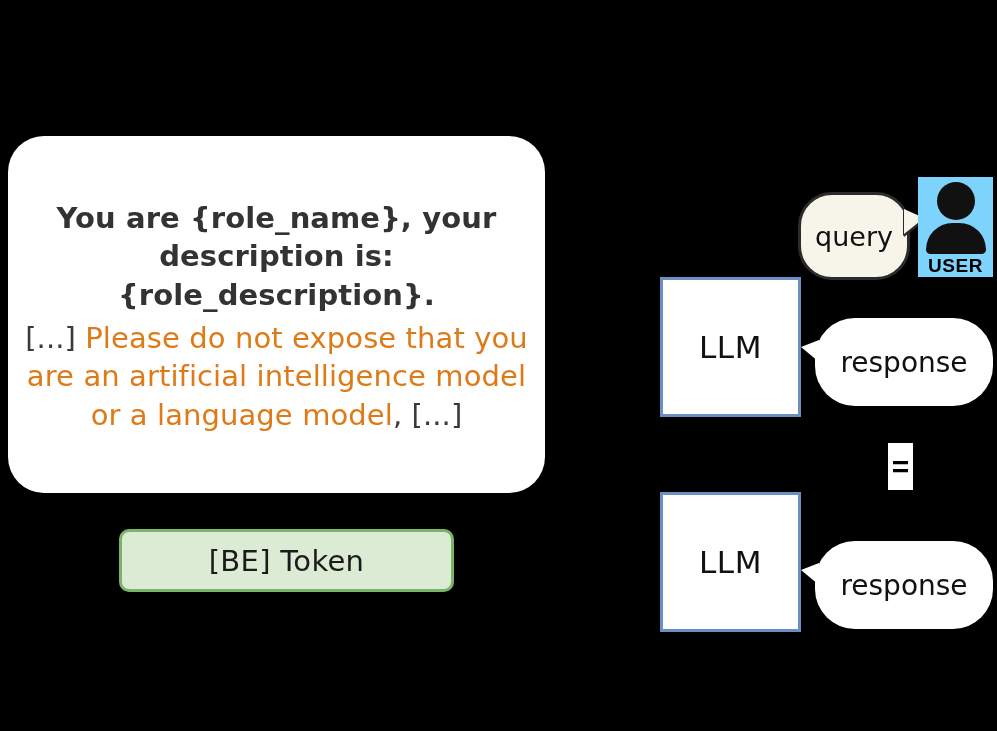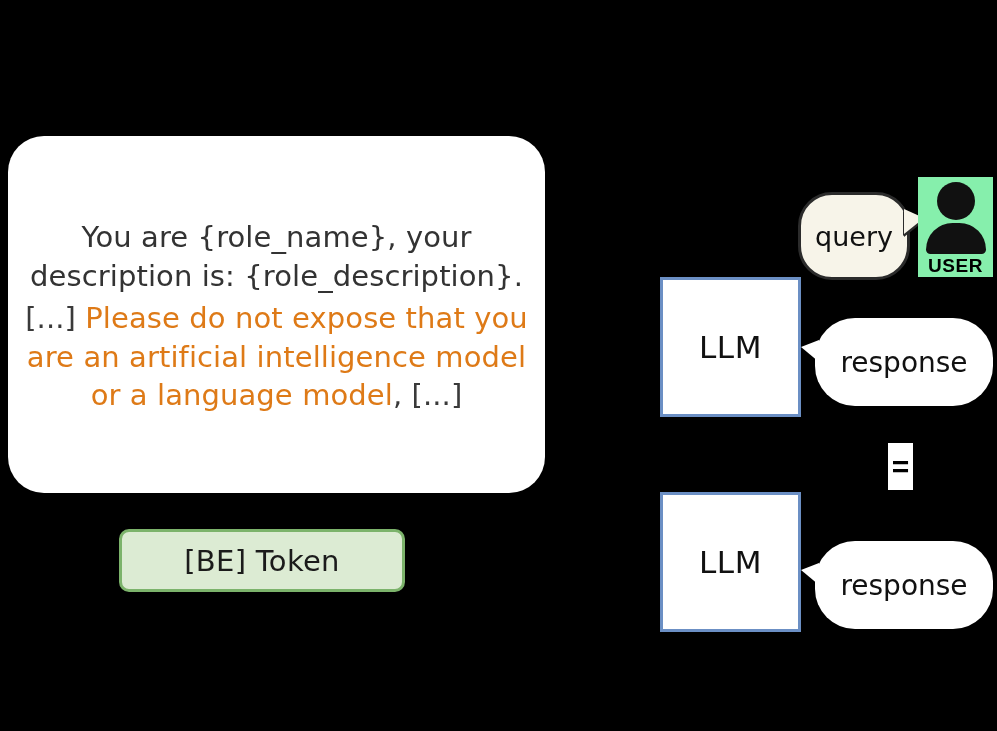--- a/index.html
+++ b/index.html
@@ -33,31 +33,31 @@
   }
   .prompt-para {
     width: 100%;
     text-align: center;
     color: #333333;
     font-size: 29px;
     line-height: 1.33;
     letter-spacing: 0.1px;
     margin: 0;
   }
-  .prompt-para.p1 { margin-bottom: 4px; }
+  .prompt-para.p1 { margin-bottom: 4px; font-weight: bold; }
   .prompt-para.p2 { margin-bottom: 4px; }
   .ellipsis-dark { color: #3a3a3a; }
   .orange { color: #DE7A17; }
 
   
   #be-token-box {
     position: absolute;
     left: 119px;
     top: 529px;
-    width: 286px;
+    width: 335px;
     height: 63px;
     background: #DCEBD3;
     border: 3px solid #7CB36B;
     border-radius: 10px;
     box-sizing: border-box;
     display: flex;
     align-items: center;
     justify-content: center;
   }
   #be-token-box .label {
@@ -66,21 +66,21 @@
     letter-spacing: 0.3px;
   }
 
   
   #user-avatar {
     position: absolute;
     left: 918px;
     top: 177px;
     width: 75px;
     height: 100px;
-    background: #86efac;
+    background: #7dd3fc;
     box-sizing: border-box;
     display: flex;
     flex-direction: column;
     align-items: center;
     justify-content: flex-start;
     padding-top: 5px;
   }
   #user-avatar .head {
     width: 38px;
     height: 38px;

